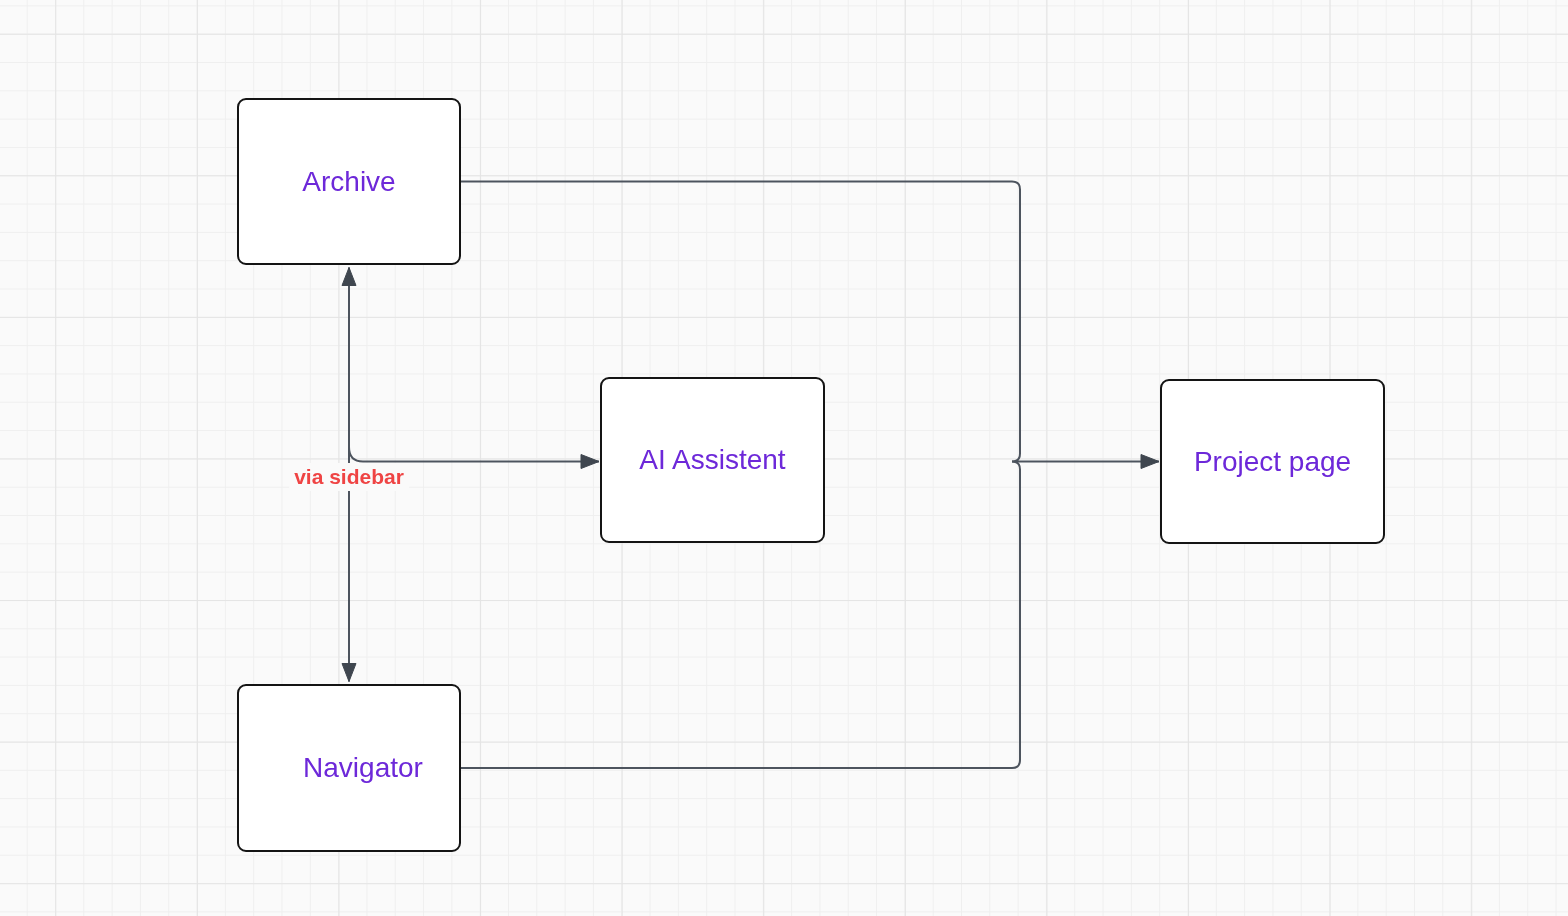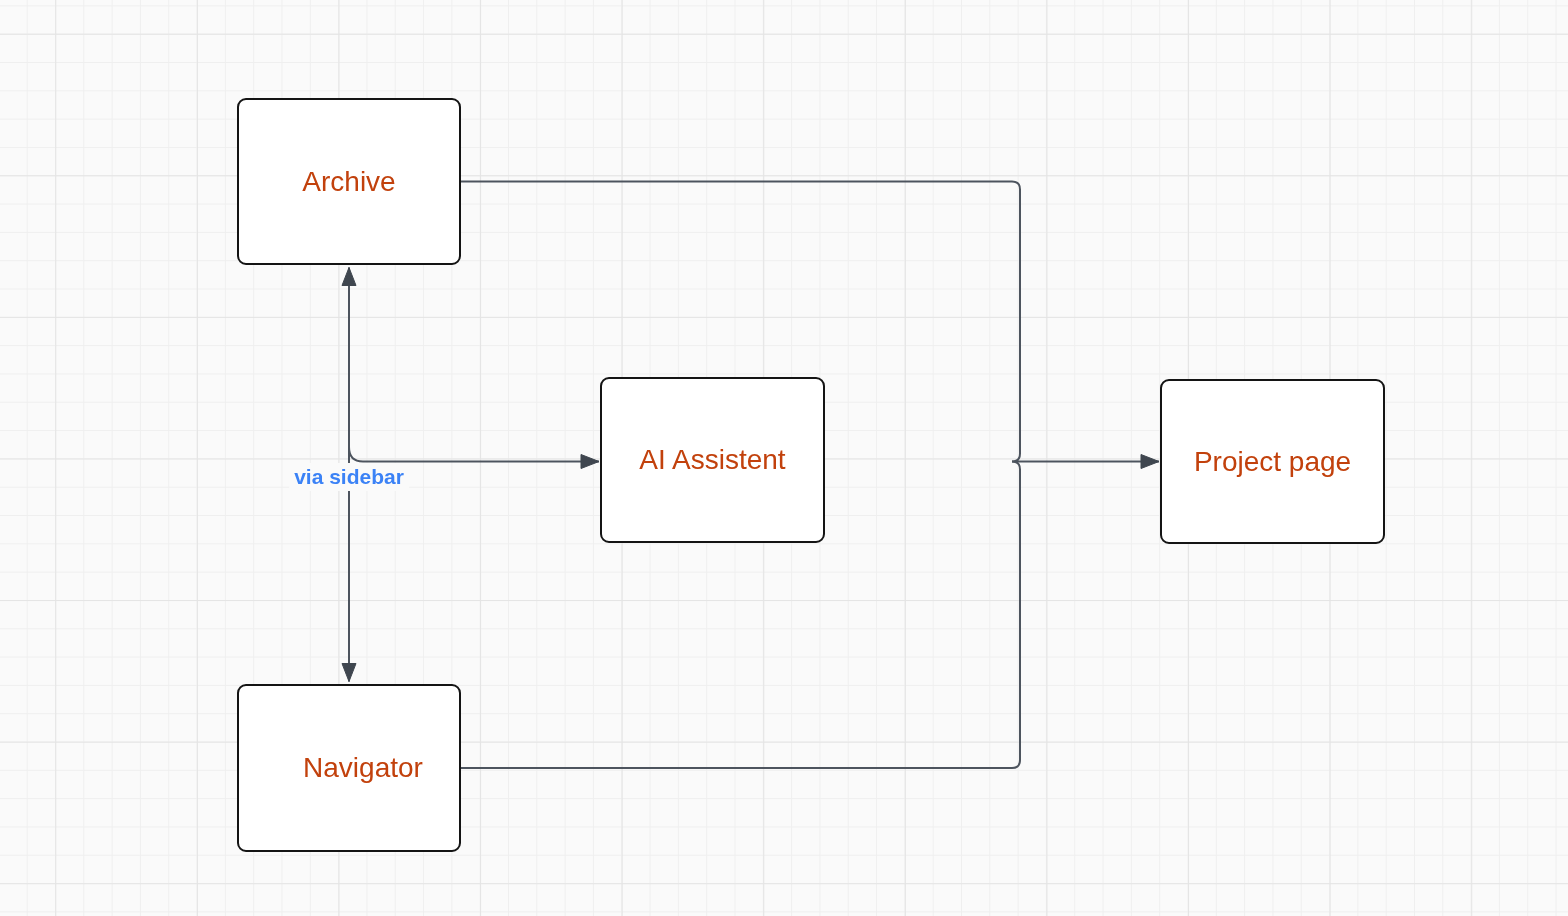--- a/index.html
+++ b/index.html
@@ -39,36 +39,36 @@
   .node {
     position: absolute;
     box-sizing: border-box;
     background: #ffffff;
     border: 2.5px solid #141414;
     border-radius: 9px;
     display: flex;
     align-items: center;
     justify-content: center;
     font-size: 28px;
-    color: #c2410c;
+    color: #6d28d9;
     white-space: nowrap;
     cursor: default;
   }
   .node-archive   { left: 237px;  top: 98px;  width: 224px; height: 167px; }
   .node-navigator { left: 237px;  top: 684px; width: 224px; height: 168px; padding-left: 28px; }
   .node-ai        { left: 600px;  top: 377px; width: 225px; height: 166px; }
   .node-project   { left: 1160px; top: 379px; width: 225px; height: 165px; }
   .edge-label {
     position: absolute;
     left: 349px;
     top: 477px;
     transform: translate(-50%, -50%);
     font-size: 21px;
     font-weight: bold;
-    color: #3b82f6;
+    color: #ef4444;
     background: #fafafa;
     padding: 2px 5px;
     white-space: nowrap;
   }
 </style>
 </head>
 <body>
 
 <div class="canvas">
 

